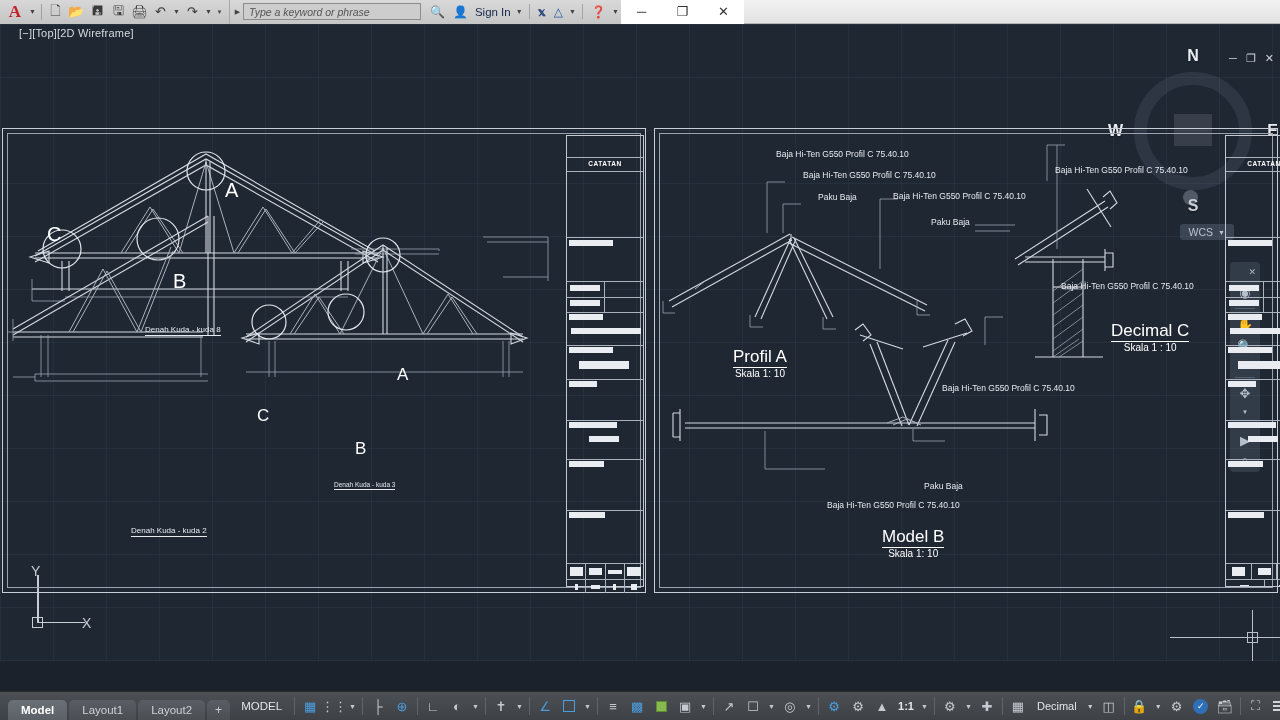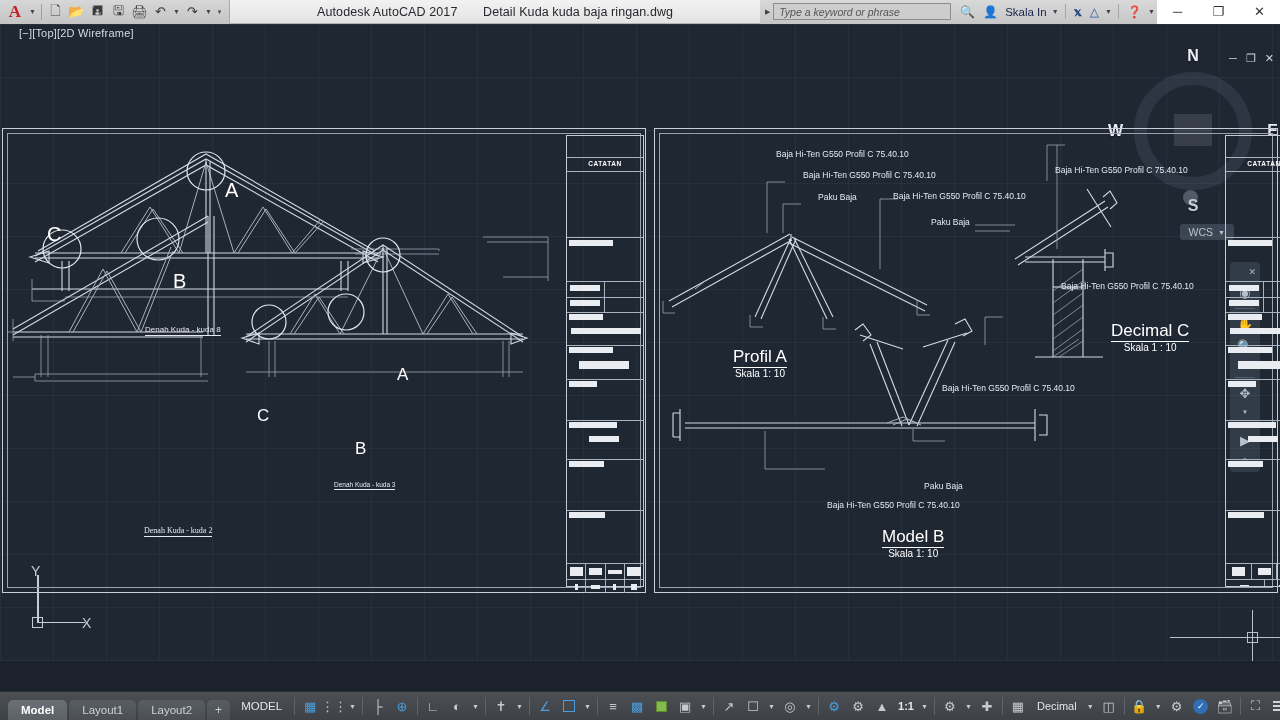--- a/index.html
+++ b/index.html
@@ -248,33 +248,29 @@
       <div class="qat-btn">🖪</div>
       <div class="qat-btn">🖫</div>
       <div class="qat-btn">🖨</div>
       <div class="qat-btn">↶</div>
       <div class="qat-arrow">▼</div>
       <div class="qat-btn">↷</div>
       <div class="qat-arrow">▼</div>
       <div class="qat-arrow">▾</div>
     </div>
 
-    <div class="title-text">
-      <span>Autodesk AutoCAD 2017</span>
-      <span class="fname">Detail Kuda kuda baja ringan.dwg</span>
-    </div>
 
     <div class="tb-right">
       <div class="qat-arrow">▶</div>
       <div class="search-box">
         <span>Type a keyword or phrase</span>
       </div>
       <div class="tb-icon">🔍</div>
       <div class="tb-icon">👤</div>
-      <div class="signin">Skala In</div>
+      <div class="signin">Sign In</div>
       <div class="qat-arrow">▼</div>
       <div class="tb-sep"></div>
       <div class="tb-icon" style="color:#1f3d7a;font-weight:bold;">𝕩</div>
       <div class="tb-icon" style="color:#2b5ca5;">△</div>
       <div class="qat-arrow">▼</div>
       <div class="tb-sep"></div>
       <div class="tb-icon" style="color:#1f5fa8;font-weight:bold;">❓</div>
       <div class="qat-arrow">▼</div>
       <div class="win-group">
         <div class="wbtn">─</div>
@@ -411,21 +407,21 @@
       </svg>
 
       <div class="cad-cap" style="left:222px; top:50px;">A</div>
       <div class="cad-cap" style="left:170px; top:141px;">B</div>
       <div class="cad-cap" style="left:44px; top:94px;">C</div>
       <div class="cad-cap" style="left:394px; top:236px; font-size:17px;">A</div>
       <div class="cad-cap" style="left:352px; top:310px; font-size:17px;">B</div>
       <div class="cad-cap" style="left:254px; top:277px; font-size:17px;">C</div>
 
       <div class="cad-name" style="left:142px; top:196px;">Denah Kuda - kuda 8</div>
-      <div class="cad-name" style="left:141px; top:397px;font-family:Liberation Serif, serif;">Denah Kuda - kuda 2</div>
+      <div class="cad-name" style="left:128px; top:397px;">Denah Kuda - kuda 2</div>
       <div class="cad-name" style="left:331px; top:352px; font-size:6.5px;">Denah Kuda - kuda 3</div>
 
       <div class="tblock" style="left:563px; top:6px; width:78px; height:452px;">
         <div class="tbl-row" style="height:22px;"></div>
         <div class="tbl-row" style="height:14px;">
           <div class="tb-head">CATATAN</div>
         </div>
         <div class="tbl-row" style="height:66px;"></div>
         <div class="tbl-row" style="height:42px;">
           <div class="wfill" style="width:44px;margin:2px 0 0 2px;"></div>

